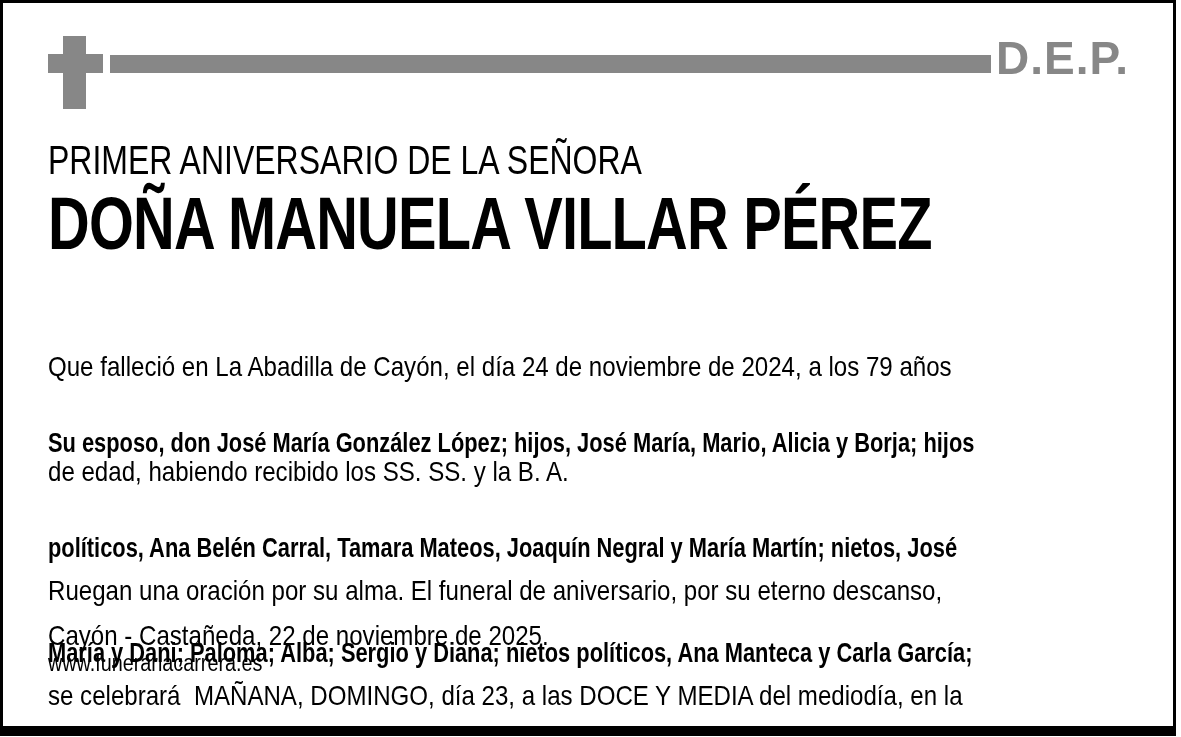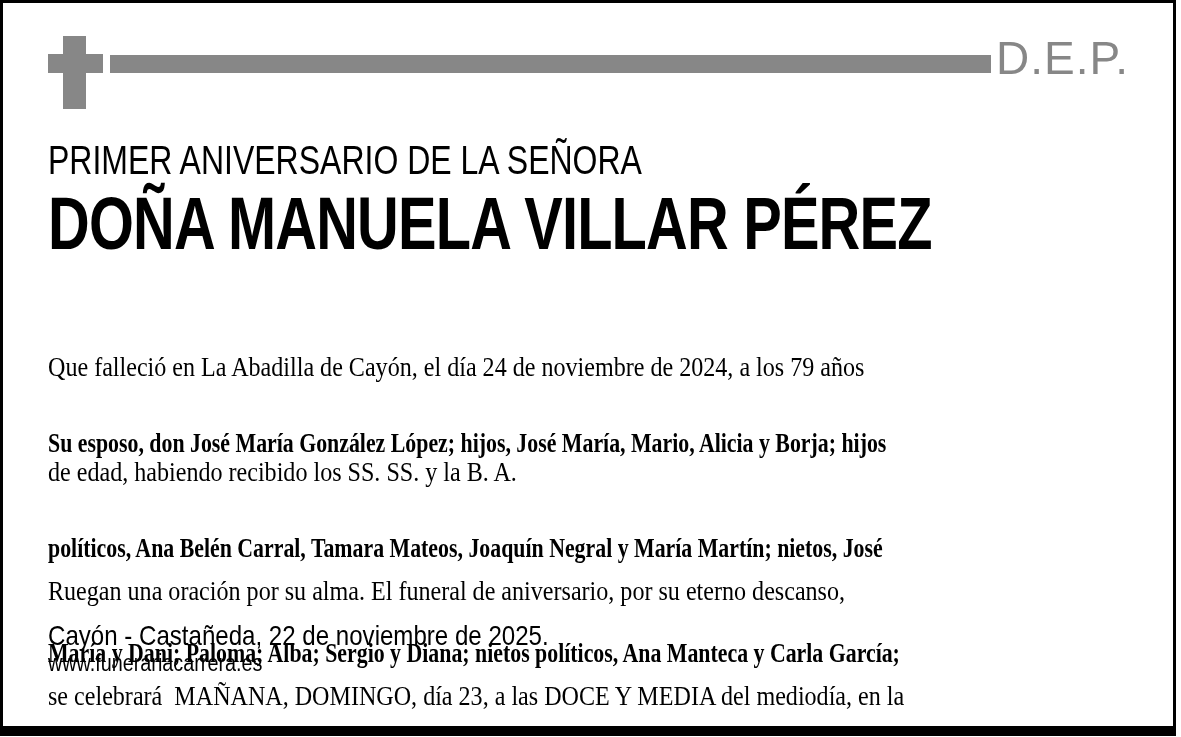--- a/index.html
+++ b/index.html
@@ -20,34 +20,34 @@
     border-bottom:10px solid var(--frame-color);
     background:var(--bg-color);overflow:hidden;
   }
   
   .cross{position:absolute;left:0;top:0;}
   .cross-v{position:absolute;left:60px;top:33px;width:23px;height:73px;background:var(--accent-gray);}
   .cross-h{position:absolute;left:45px;top:51px;width:55px;height:19px;background:var(--accent-gray);}
   .rule{position:absolute;left:107px;top:52px;width:881px;height:18px;background:var(--accent-gray);}
   .dep{
     position:absolute;left:993px;top:30px;font-size:46px;line-height:50px;
-    font-weight:normal;color:var(--accent-gray);letter-spacing:1px;white-space:pre;
+    font-weight:bold;color:var(--accent-gray);letter-spacing:1px;white-space:pre;
   }
   
   .txt{position:absolute;left:45px;white-space:pre;}
   .line{white-space:pre;transform-origin:0 50%;}
   .kicker{
     top:135px;font-size:40px;line-height:44px;font-weight:400;
     transform:scaleX(0.80);transform-origin:0 50%;
   }
   .name{
     top:182px;font-size:74px;line-height:78px;font-weight:900;letter-spacing:-1px;
     transform:scaleX(0.78);transform-origin:0 50%;
   }
-  .para{font-size:28px;line-height:35px;font-family:Liberation Serif, serif;}
+  .para{font-size:28px;line-height:35px;}
   .para .line{transform:scaleX(0.86);}
   .p-death{top:276px;}
   .p-family{top:352px;font-weight:bold;}
   .p-family .line{transform:scaleX(0.78);}
   .p-funeral{top:500px;}
   .dateline{top:615px;font-size:28px;line-height:35px;transform:scaleX(0.86);transform-origin:0 50%;}
   .website{top:646px;font-size:23px;line-height:28px;transform:scaleX(0.86);transform-origin:0 50%;}
 </style>
 </head>
 <body>

